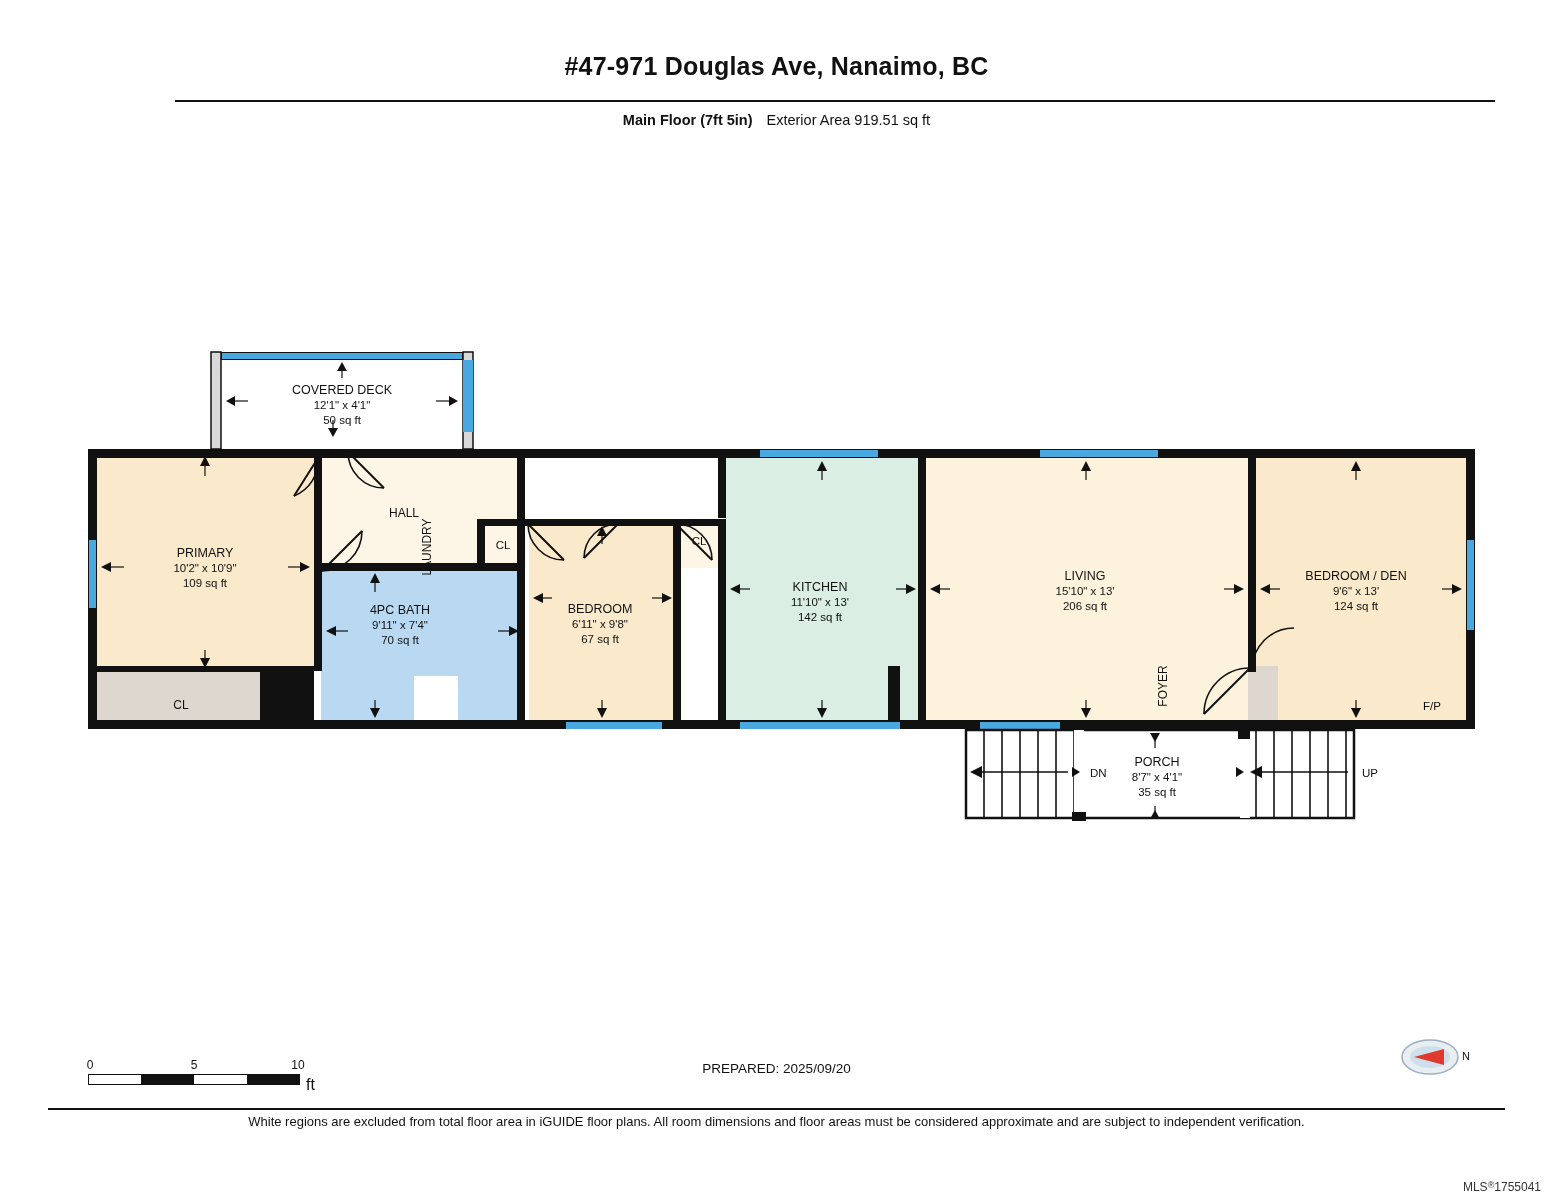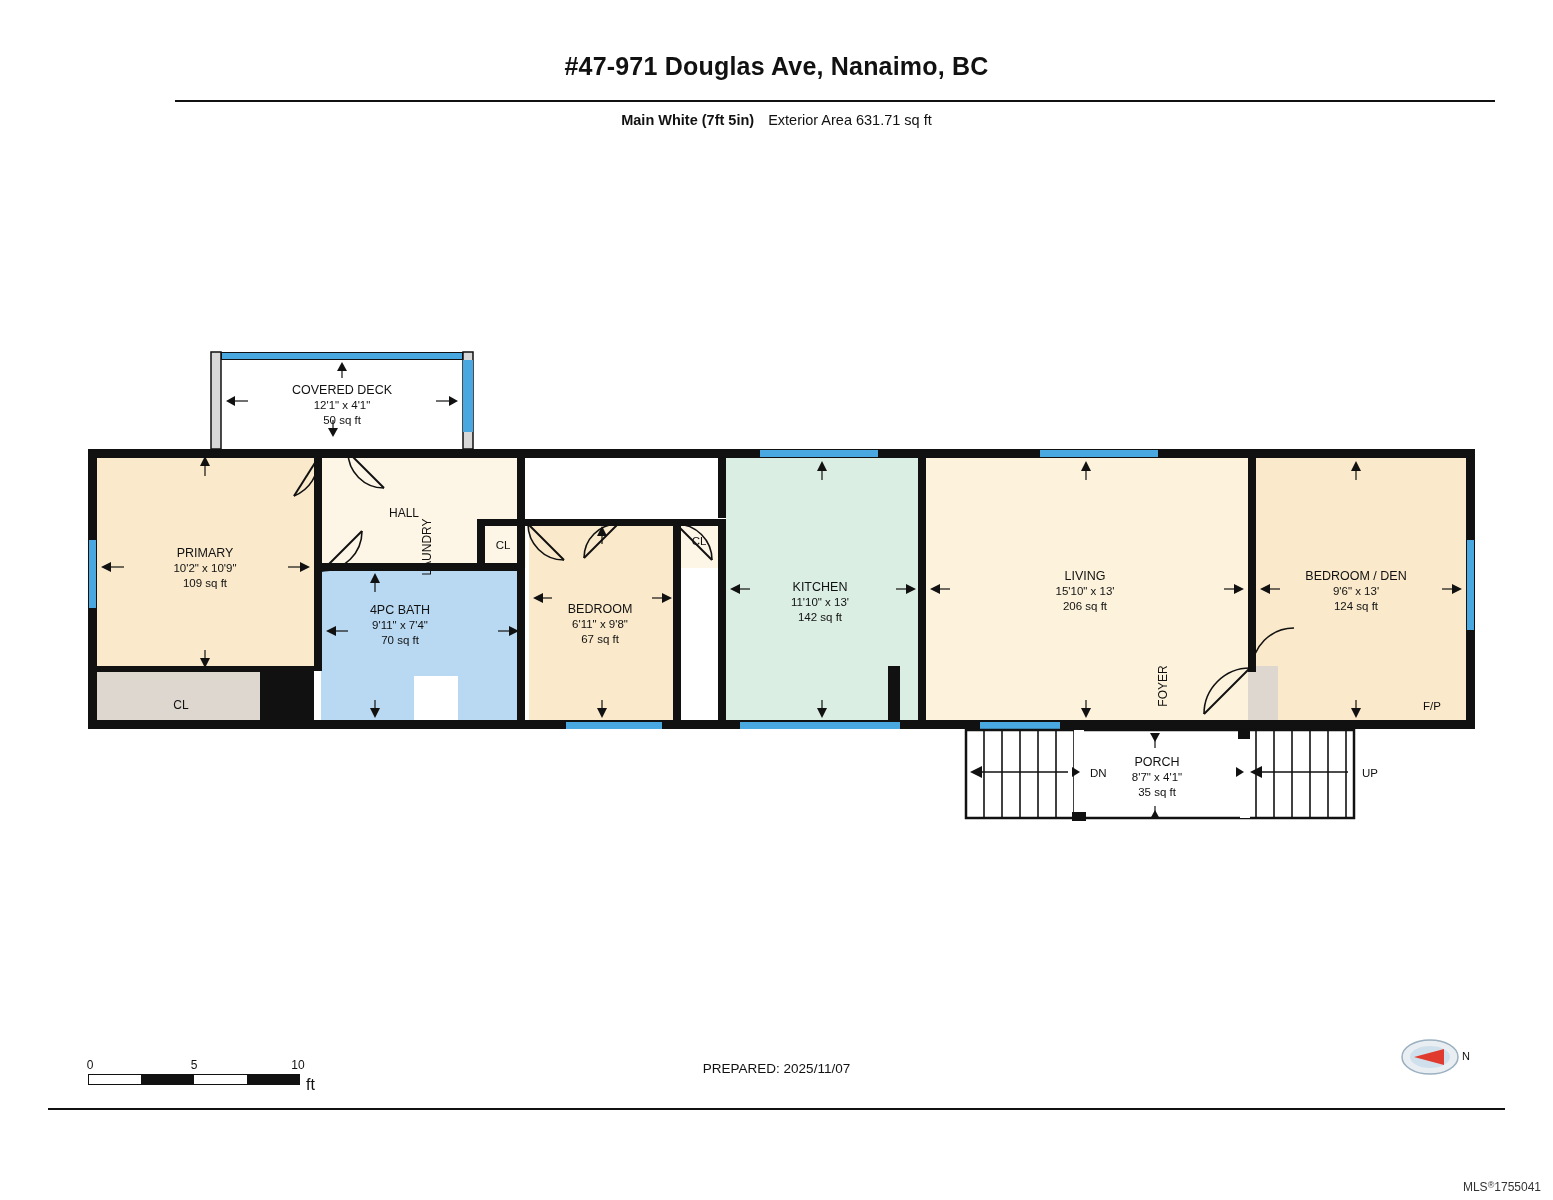--- a/index.html
+++ b/index.html
@@ -48,21 +48,21 @@
 </style>
 </head>
 <body>
 
 <div class="page">
 
 
   <div class="title">#47-971 Douglas Ave, Nanaimo, BC</div>
   <div class="hrule"></div>
   <div class="subtitle">
-    <b>Main White (7ft 5in)</b><span class="sep"></span><span>Exterior Area 631.71 sq ft</span>
+    <b>Main Floor (7ft 5in)</b><span class="sep"></span><span>Exterior Area 919.51 sq ft</span>
   </div>
 
   <svg class="plan" viewBox="0 0 1553 1200">
     <defs>
       <g id="doorArcR">
         <path d="M0 0 A34 34 0 0 1 34 34" fill="none" stroke="#111" stroke-width="1.6"></path>
         <line x1="0" y1="0" x2="0" y2="34" stroke="#111" stroke-width="2.4"></line>
       </g>
     </defs>
 
@@ -332,30 +332,31 @@
       <span style="left:106px;">5</span>
       <span style="left:210px;">10</span>
     </div>
     <div class="bar">
       <i style="left:52px;width:53px;"></i>
       <i style="left:158px;width:52px;"></i>
     </div>
     <div class="ft">ft</div>
   </div>
 
-  <div class="prepared">PREPARED: 2025/11/07</div>
+  <div class="prepared">PREPARED: 2025/09/20</div>
 
   <div class="compass">
     <svg width="60" height="50" viewBox="0 0 60 50">
       <ellipse cx="30" cy="25" rx="28" ry="17" fill="#e9eef2" stroke="#9bb0c0" stroke-width="1.5"></ellipse>
       <ellipse cx="30" cy="25" rx="20" ry="11" fill="#cfe0ec" stroke="none"></ellipse>
       <path d="M14 25 L44 17 L44 33 Z" fill="#e03a2f"></path>
     </svg>
     <div class="nlabel">N</div>
   </div>
 
   <div class="botrule"></div>
+  <div class="disclaimer">White regions are excluded from total floor area in iGUIDE floor plans. All room dimensions and floor areas must be considered approximate and are subject to independent verification.</div>
 
   <div class="mls">
     <span>MLS</span><span class="reg">®</span><span>1755041</span>
   </div>
 
 </div>
 
 </body></html>

